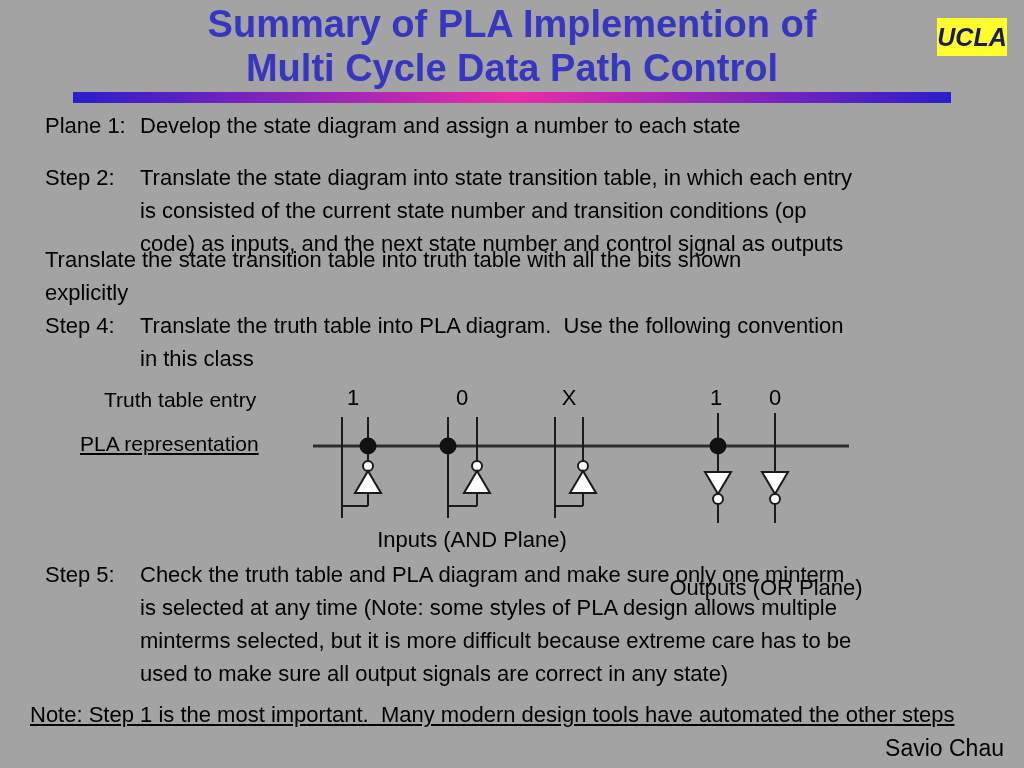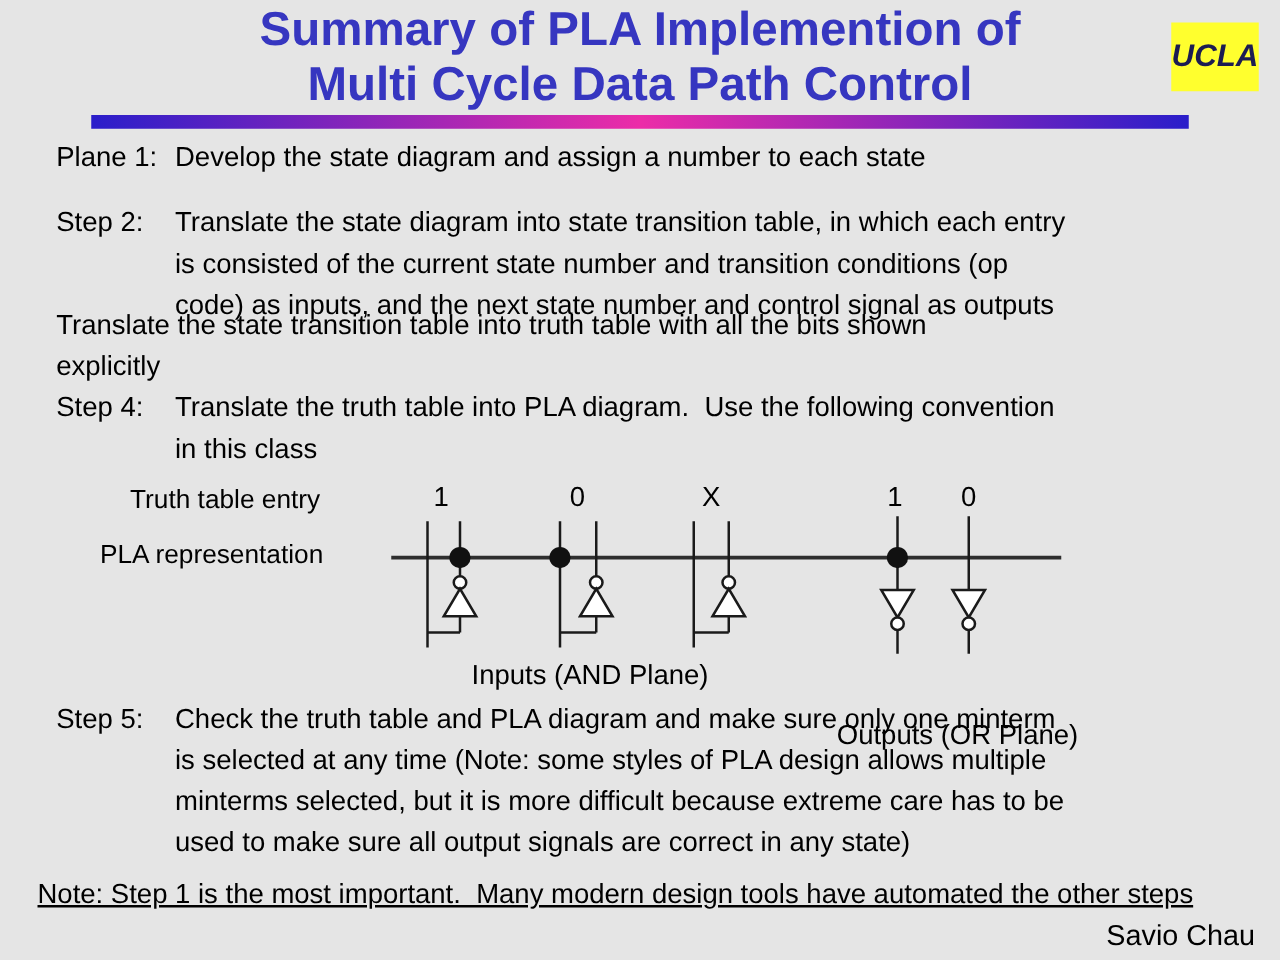--- a/index.html
+++ b/index.html
@@ -2,30 +2,30 @@
 <html style="--title: #3636c0; --bar_blue: #2a1eca; --bar_magenta: #ec2ca8; --logo_bg: #ffff2e; --logo_text: #1c1c52; --text: #000000;"><head>
 <meta charset="utf-8">
 <style>
   * { box-sizing: border-box; margin: 0; padding: 0; }
   html, body { width: 1024px; height: 768px; }
   body {
     background: #ffffff;
     font-family: "Liberation Sans", sans-serif;
     color: var(--text, #000000);
   }
-  .slide { position: relative; width: 1024px; height: 768px; background: #e5e5e5; overflow: hidden; }
+  .slide { position: relative; width: 1024px; height: 768px; background: #a3a3a3; overflow: hidden; }
 
   .title {
     position: absolute; top: 2px; left: 0; width: 1024px;
     text-align: center; font-size: 38px; font-weight: bold; line-height: 44px;
     color: var(--title, #3636c0);
   }
 
   .logo {
-    position: absolute; left: 937px; top: 18px; width: 70px; height: 55px;
+    position: absolute; left: 937px; top: 18px; width: 70px; height: 38px;
     background: var(--logo_bg, #ffff2e);
     display: flex; align-items: center; justify-content: center;
     font-style: italic; font-weight: bold; font-size: 25px;
     color: var(--logo_text, #1c1c52);
   }
 
   .bar {
     position: absolute; left: 73px; top: 92px; width: 878px; height: 11px;
     background: linear-gradient(90deg,
       var(--bar_blue, #2a1eca) 0%,
@@ -39,21 +39,21 @@
   .step-1 { top: 109px; }
   .step-2 { top: 161px; }
   .step-3 { top: 243px; }
   .step-4 { top: 309px; }
   .step-5 { top: 558px; }
 
   .diagram { position: absolute; left: 0; top: 383px; width: 1024px; height: 185px; }
   .diagram svg { position: absolute; left: 0; top: 0; }
   .dlabel { position: absolute; font-size: 21px; line-height: 24px; white-space: nowrap; }
   .dlabel-truth { left: 80px; top: 5px; margin-left: 24px; }
-  .dlabel-pla   { left: 80px; top: 49px; }
+  .dlabel-pla   { left: 80px; top: 49px; text-decoration: underline; }
   .entry-label { position: absolute; top: 3px; width: 40px; text-align: center; font-size: 22px; line-height: 24px; }
   .entry-0 { left: 333px; }
   .entry-1 { left: 442px; }
   .entry-2 { left: 549px; }
   .entry-3 { left: 696px; }
   .entry-4 { left: 755px; }
   .plane-label { position: absolute; top: 145px; width: 280px; text-align: center; font-size: 22px; line-height: 24px; }
   .plane-inputs  { left: 332px; text-align: center; }
   .plane-outputs { left: 626px; margin-top: 48px; }
 

